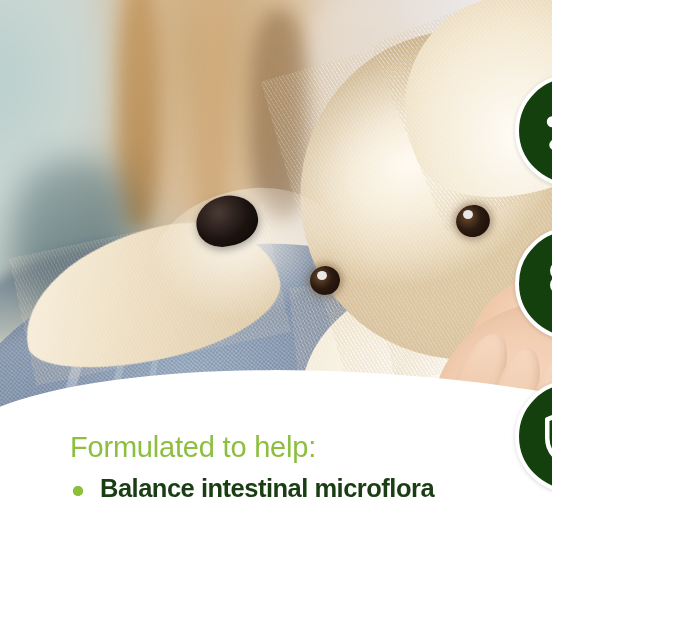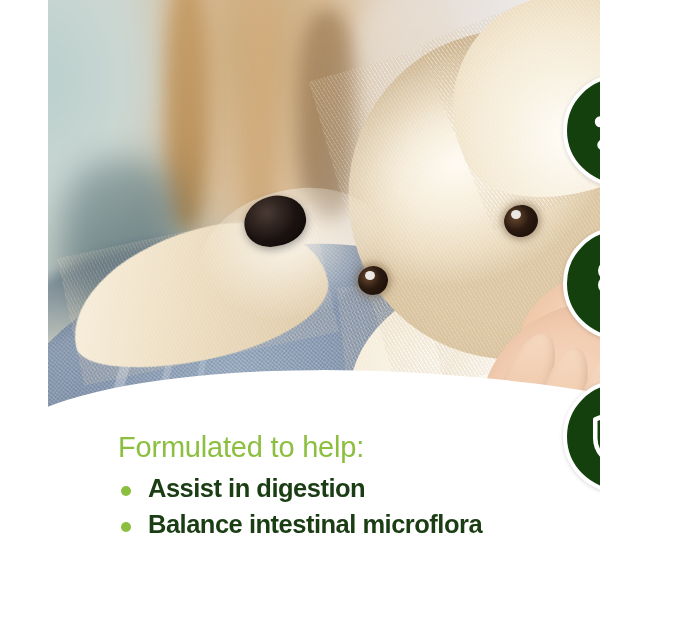--- a/index.html
+++ b/index.html
@@ -9,21 +9,20 @@
     background:#ffffff;
     font-family:"Liberation Sans", sans-serif;
     overflow:hidden;
   }
 
   #stage {
     position:relative;
     width:552px; height:638px;
     overflow:hidden;
     background:#ffffff;
-    margin-left:48px;
   }
 
   
   .photo {
     position:absolute; inset:0;
     overflow:hidden;
   }
 
   
   .bg-base {
@@ -314,21 +313,20 @@
 
   <div class="panel"></div>
   <div class="panel-fill"></div>
   <div class="panel-fill-left"></div>
 
   <div class="copy">
     <div class="headline">Formulated to help:</div>
     <ul class="benefits">
       <li>
         <span class="dot"></span>
-        <span>Assist in digestion</span>
       </li>
       <li>
         <span class="dot"></span>
         <span>Balance intestinal microflora</span>
       </li>
     </ul>
   </div>
 
   <div class="badge" id="badge-probiotic">
     <svg viewBox="0 0 64 64">

